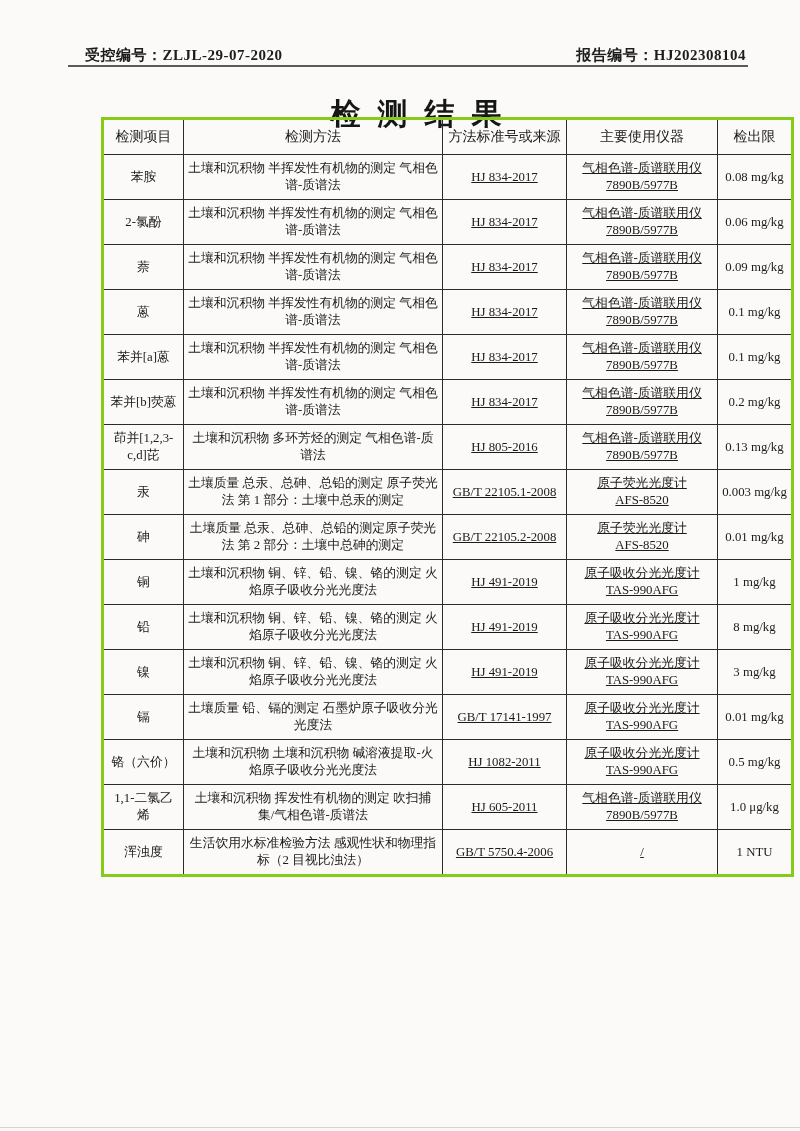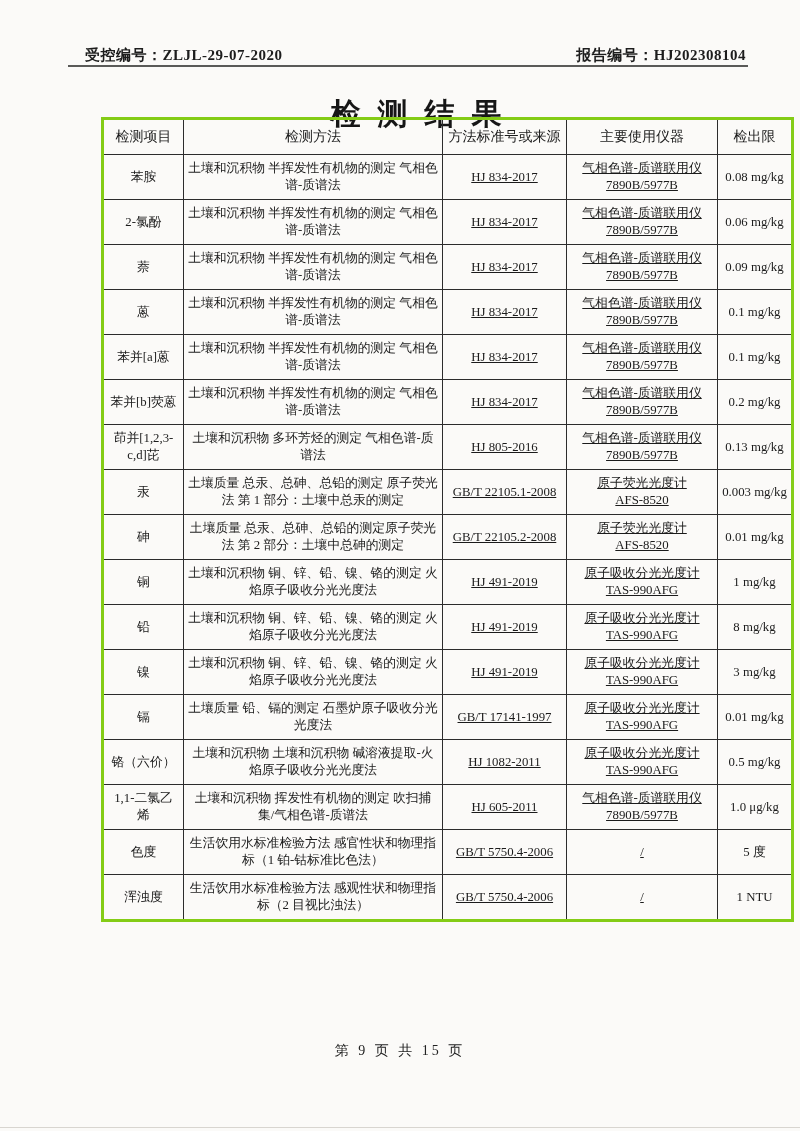--- a/index.html
+++ b/index.html
@@ -243,32 +243,24 @@
         </tr>
         <tr>
           <td class="cell-item">1,1-二氯乙烯</td>
           <td class="cell-method">土壤和沉积物 挥发性有机物的测定 吹扫捕集/气相色谱-质谱法</td>
           <td class="cell-std">HJ 605-2011</td>
           <td class="cell-instr">气相色谱-质谱联用仪
 7890B/5977B</td>
           <td class="cell-limit">1.0 μg/kg</td>
         </tr>
         <tr>
-          <td class="cell-item">色度</td>
-          <td class="cell-method">生活饮用水标准检验方法 感官性状和物理指标（1 铂-钴标准比色法）</td>
-          <td class="cell-std">GB/T 5750.4-2006</td>
-          <td class="cell-instr">/</td>
-          <td class="cell-limit">5 度</td>
-        </tr>
-        <tr>
           <td class="cell-item">浑浊度</td>
           <td class="cell-method">生活饮用水标准检验方法 感观性状和物理指标（2 目视比浊法）</td>
           <td class="cell-std">GB/T 5750.4-2006</td>
           <td class="cell-instr">/</td>
           <td class="cell-limit">1 NTU</td>
         </tr>
       </tbody>
   </table>
 
-  <div class="footer">第 9 页 共 15 页</div>
 
   <div class="scan-edge"></div>
 </div>
 
 </body></html>

